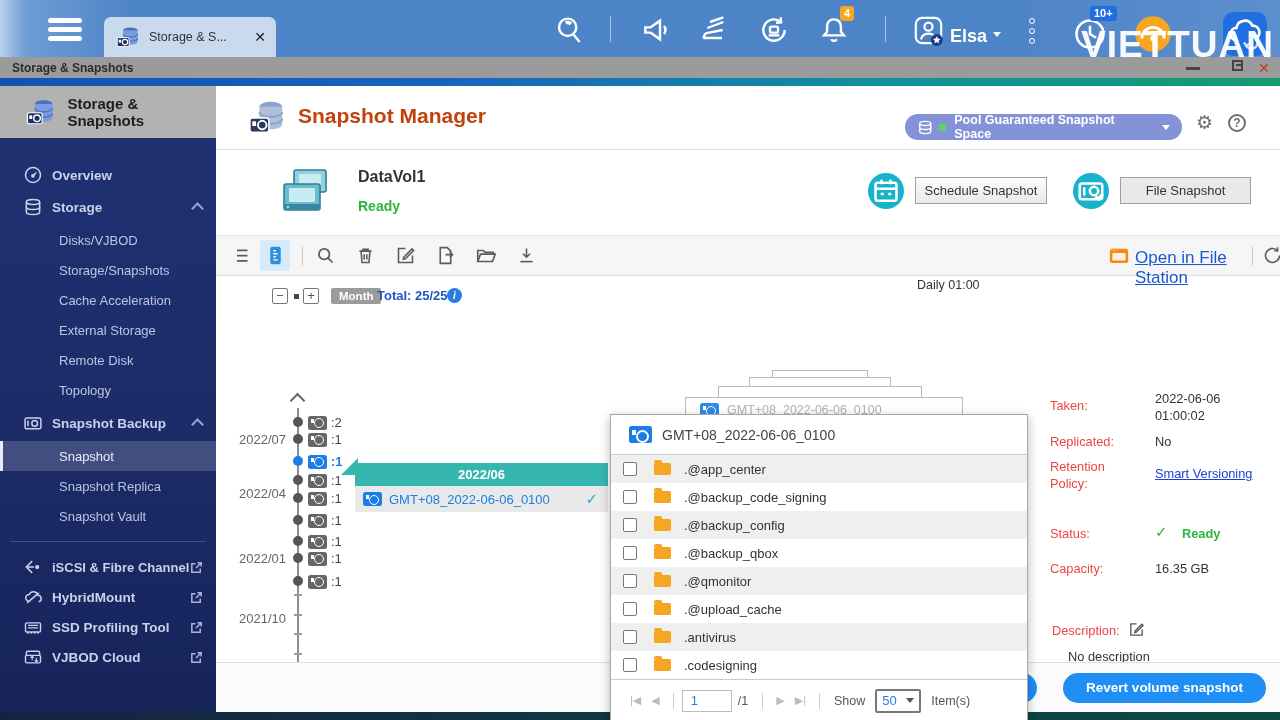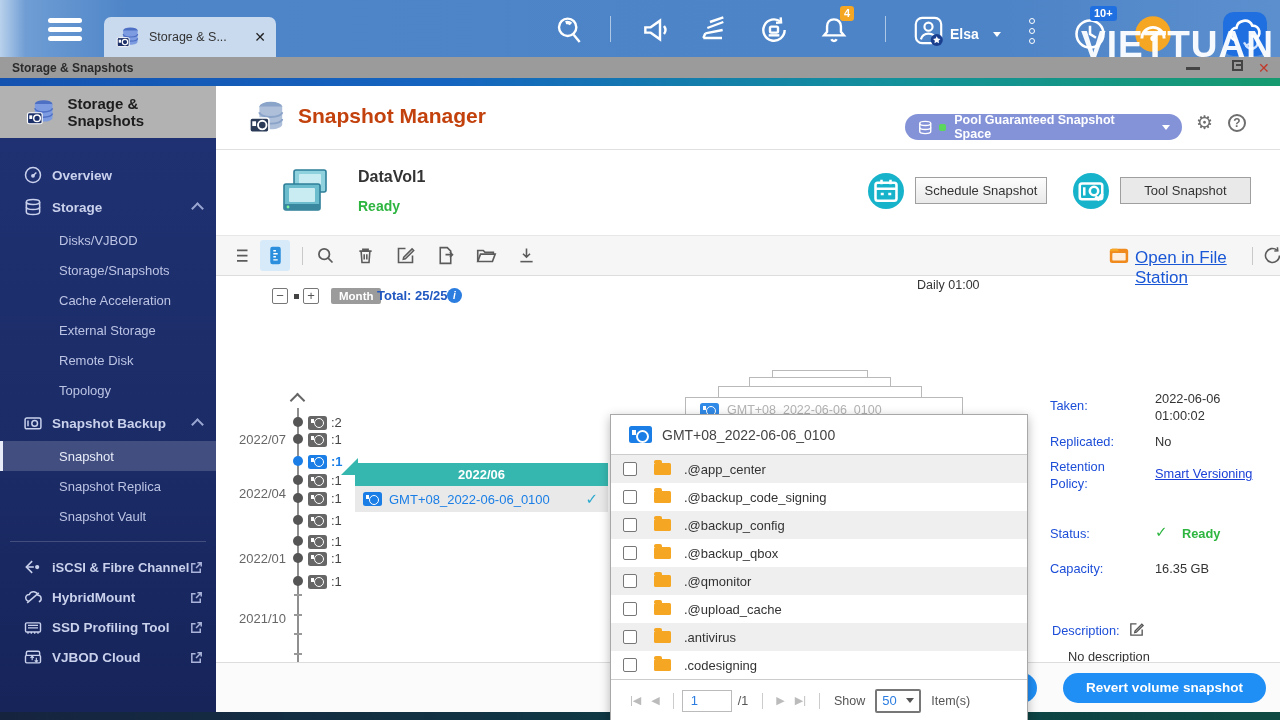--- a/index.html
+++ b/index.html
@@ -14,21 +14,21 @@
   .hamburger i { display:block; width:34px; height:4.5px; background:#fff; border-radius:3px; margin:0 0 4.5px 0; }
   .tab { position:absolute; left:104px; top:17px; width:172px; height:40px; background:#c9daee;
     border-radius:7px 7px 0 0; display:flex; align-items:center; padding:0 10px 0 12px; }
   .tab .tab-label { font-size:12.5px; color:#333; flex:1; margin-left:9px; white-space:nowrap; overflow:hidden; }
   .tab .tab-close { font-size:14px; color:#222; font-weight:bold; cursor:pointer; }
   .appicon { display:inline-block; }
   .tb-ic { position:absolute; top:14px; width:32px; height:32px; color:#fff; cursor:pointer; }
   .tb-div { position:absolute; top:16px; width:1px; height:26px; background:rgba(255,255,255,.55); }
   .badge { position:absolute; font-size:11px; font-weight:bold; color:#fff; border-radius:3px;
     padding:1px 4px; line-height:13px; }
-  .user-name { position:absolute; left:950px; top:26px; color:#fff; font-size:14px; font-weight:bold; }
+  .user-name { position:absolute; left:950px; top:26px; color:#fff; font-size:18px; font-weight:bold; }
   .caret-dn { display:inline-block; width:0; height:0; border-left:4px solid transparent;
     border-right:4px solid transparent; border-top:5px solid #fff; margin-left:5px; }
   .vdots { position:absolute; left:1028px; top:18px; width:8px; cursor:pointer; }
   .vdots i { display:block; width:6px; height:6px; border:1.6px solid #fff; border-radius:50%; margin:0 0 4px 1px; }
   .watermark { position:absolute; right:6px; top:24px; z-index:60; color:rgba(255,255,255,.95);
     font-size:37px; font-weight:bold; letter-spacing:1px; pointer-events:none; }
 
   
   .titlebar { position:absolute; left:0; top:57px; width:1280px; height:21px; background:#9b9b9b;
     display:flex; align-items:center; }
@@ -151,21 +151,21 @@
   .page-input { width:50px; height:22px; border:1px solid #bbb; font-size:13px; color:#2b7de0;
     padding-left:8px; font-family:inherit; }
   .pf-txt { font-size:12.5px; color:#555; margin:0 6px; }
   .size-sel { width:46px; height:24px; border:2px solid #777; border-radius:2px; display:flex;
     align-items:center; justify-content:space-between; padding:0 5px; cursor:pointer; margin:0 4px; }
   .size-sel .sv { font-size:13px; color:#2b7de0; }
   .caret-dk { width:0; height:0; border-left:4px solid transparent; border-right:4px solid transparent;
     border-top:5px solid #555; }
 
   
-  .dt-lbl { position:absolute; font-size:12.8px; color:#1d4ed8; }
+  .dt-lbl { position:absolute; font-size:12.8px; color:#ef4444; }
   .dt-val { position:absolute; font-size:12.8px; color:#333; }
   .dt-link { position:absolute; font-size:12.8px; color:#1a3fd6; text-decoration:underline; cursor:pointer; }
   .dt-green { color:#2db540; font-weight:bold; }
   .edit-ic { position:absolute; width:17px; height:17px; color:#555; cursor:pointer; }
 
   
   .footer { position:absolute; left:0; top:576px; width:1180px; height:50px; background:#fbfbfb;
     border-top:1px solid #ddd; }
   .blue-btn { position:absolute; top:10px; height:30px; border-radius:15px; background:#1f8ef5; color:#fff;
     font-size:13.5px; font-weight:bold; text-align:center; line-height:30px; cursor:pointer; }
@@ -488,21 +488,21 @@
       <span class="sched-info">Daily 01:00</span>
 
       <span class="circle-btn" style="left:857px; top:22px;">
         <svg viewBox="0 0 24 24" width="36" height="36" fill="none" stroke="#fff" stroke-width="1.7">
             <rect x="4.5" y="7" width="15" height="10.5" rx="1.5"></rect>
             <path d="M7.5 9.5v5.5"></path>
             <circle cx="14" cy="12" r="2.8"></circle>
             <path d="M15 15.5l1.8 1.8 3-3.4" stroke-width="2"></path>
           </svg>
       </span>
-      <span class="std-btn" style="left:904px; top:26px; width:131px; background:#e9e9e9;">Tool Snapshot</span>
+      <span class="std-btn" style="left:904px; top:26px; width:131px; background:#e9e9e9;">File Snapshot</span>
     </div>
 
     <div class="toolbar">
       <span class="t-ic" style="left:14px;">
         <svg viewBox="0 0 24 24" width="21" height="21" fill="none" stroke="currentColor" stroke-width="2">
             <path d="M4 6h.01M4 12h.01M4 18h.01M8 6h12M8 12h12M8 18h12"></path>
           </svg>
       </span>
       <span class="t-sel"></span>
       <span class="t-ic" style="left:49px; color:#2c8fdd;">

